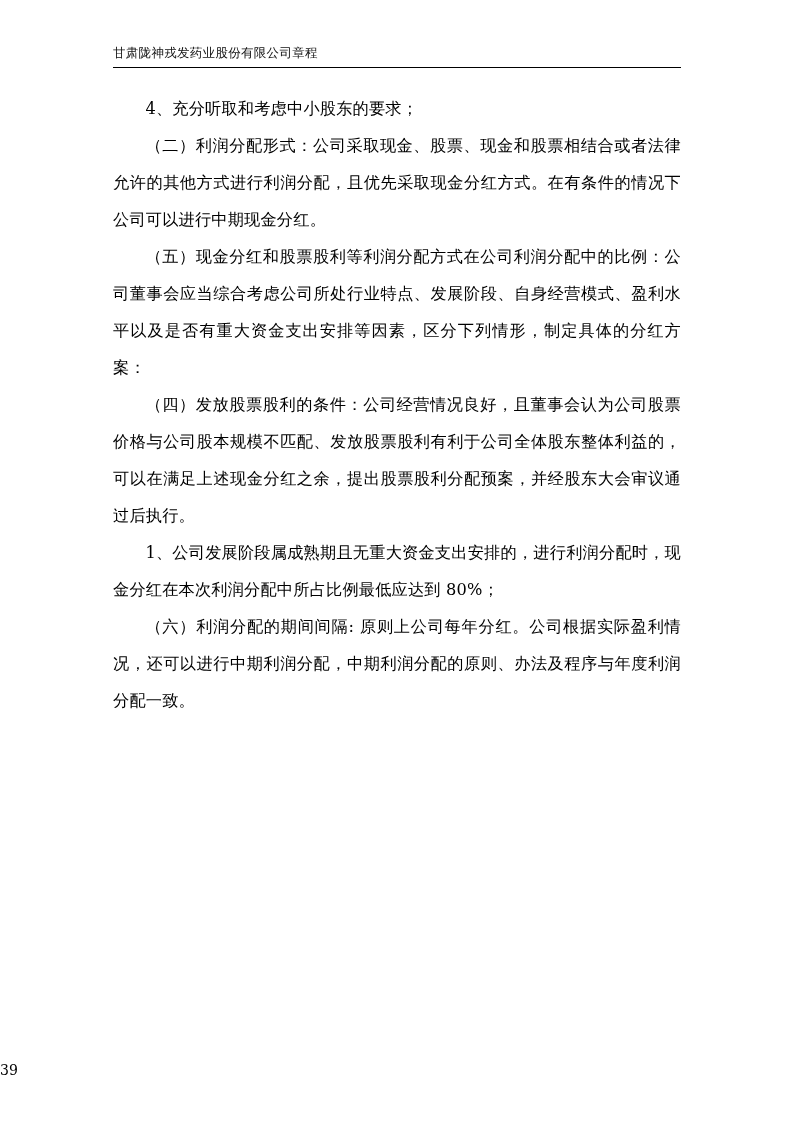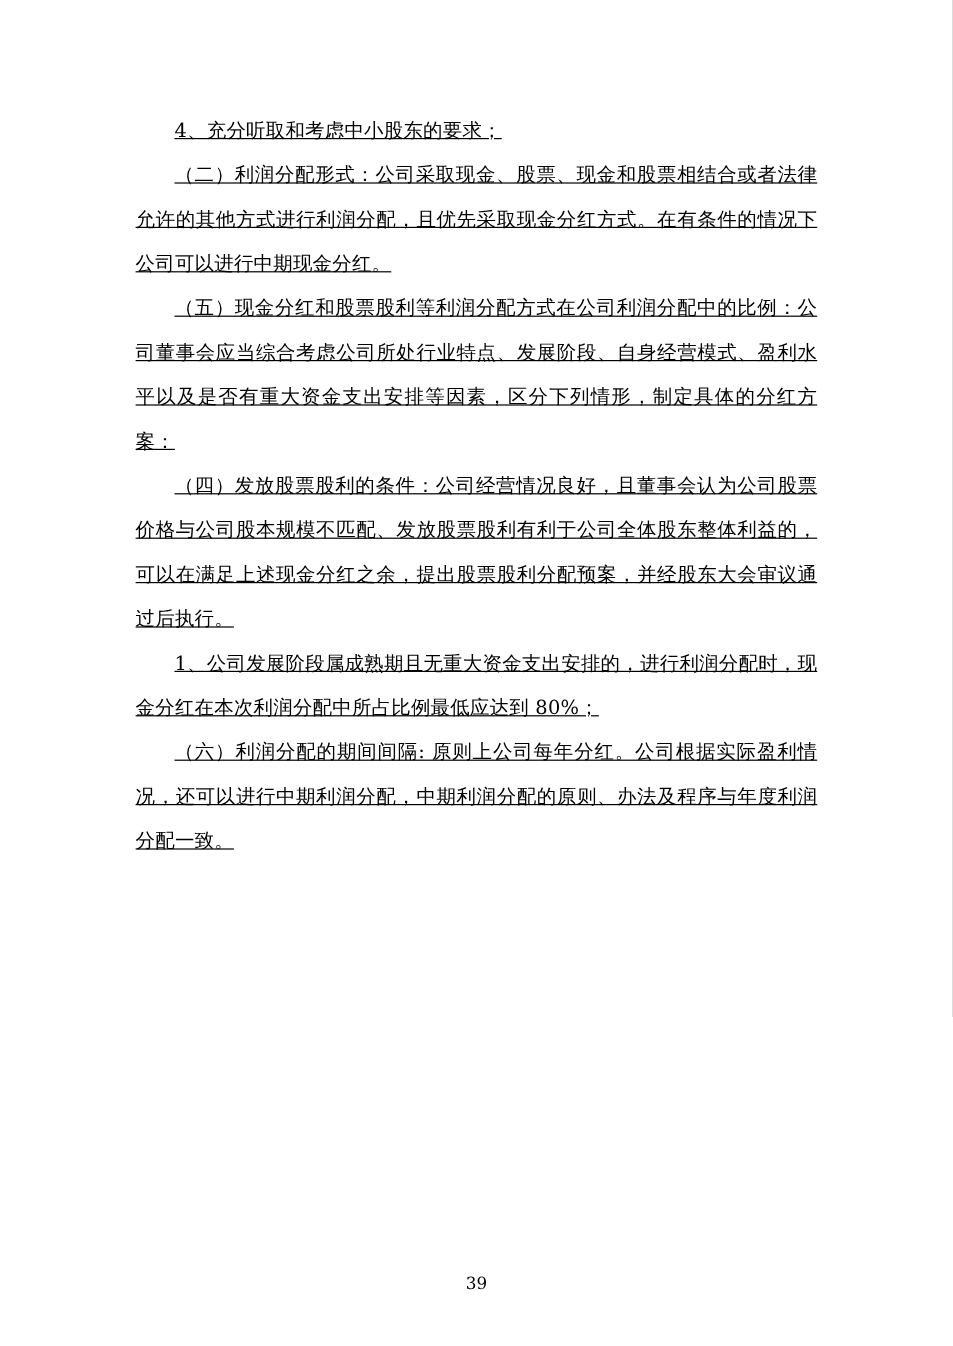--- a/index.html
+++ b/index.html
@@ -37,38 +37,38 @@
   }
   .para {
     font-size: 16.2px;
     line-height: 37px;
     color: #000;
     text-align: justify;
     text-justify: inter-ideograph;
     margin: 0;
     text-indent: 2em;
     letter-spacing: 0.2px;
-    text-decoration: underline;
   }
   .pagenum {
     position: absolute;
     top: 1062px;
     left: 0;
     width: 794px;
-    text-align: center;
+    text-align: left;
     font-size: 14px;
     color: #000;
     font-family: "DejaVu Serif", "Liberation Serif", serif;
   }
 </style>
 </head>
 <body>
 
 <div class="page">
 
+  <div class="header">甘肃陇神戎发药业股份有限公司章程</div>
 
   <div class="content">
     <p class="para">4、充分听取和考虑中小股东的要求；</p>
     <p class="para">（二）利润分配形式：公司采取现金、股票、现金和股票相结合或者法律允许的其他方式进行利润分配，且优先采取现金分红方式。在有条件的情况下公司可以进行中期现金分红。</p>
     <p class="para">（五）现金分红和股票股利等利润分配方式在公司利润分配中的比例：公司董事会应当综合考虑公司所处行业特点、发展阶段、自身经营模式、盈利水平以及是否有重大资金支出安排等因素，区分下列情形，制定具体的分红方案：</p>
     <p class="para">（四）发放股票股利的条件：公司经营情况良好，且董事会认为公司股票价格与公司股本规模不匹配、发放股票股利有利于公司全体股东整体利益的，可以在满足上述现金分红之余，提出股票股利分配预案，并经股东大会审议通过后执行。</p>
     <p class="para">1、公司发展阶段属成熟期且无重大资金支出安排的，进行利润分配时，现金分红在本次利润分配中所占比例最低应达到 80%；</p>
     <p class="para">（六）利润分配的期间间隔: 原则上公司每年分红。公司根据实际盈利情况，还可以进行中期利润分配，中期利润分配的原则、办法及程序与年度利润分配一致。</p>
 
   </div>

